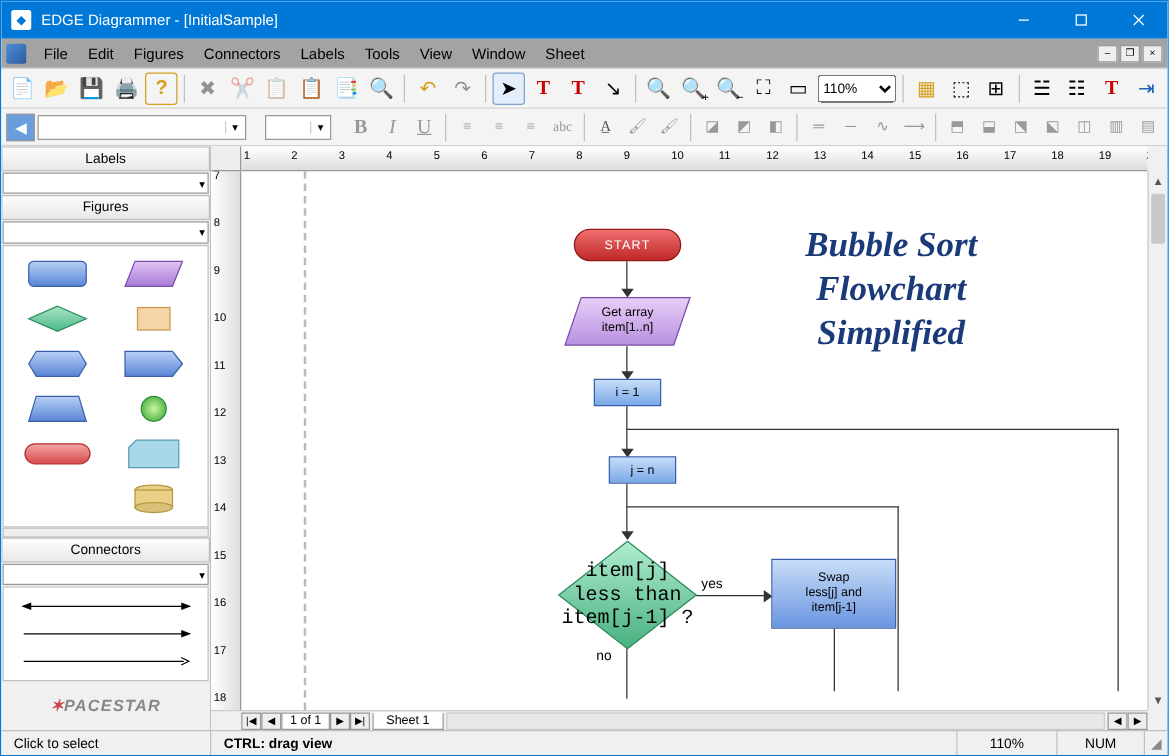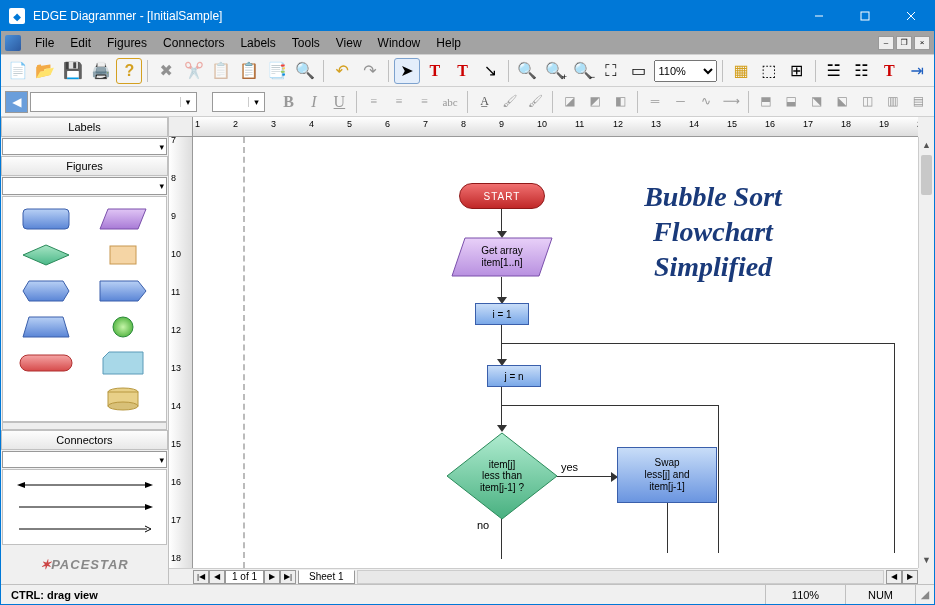--- a/index.html
+++ b/index.html
@@ -82,21 +82,21 @@
 <div class="menubar">
   <div class="app-icon-sm"></div>
   <div class="menu-item">File</div>
   <div class="menu-item">Edit</div>
   <div class="menu-item">Figures</div>
   <div class="menu-item">Connectors</div>
   <div class="menu-item">Labels</div>
   <div class="menu-item">Tools</div>
   <div class="menu-item">View</div>
   <div class="menu-item">Window</div>
-  <div class="menu-item">Help</div>
+  <div class="menu-item">Sheet</div>
   <div class="mdi-controls">
     <div class="mdi-btn">–</div>
     <div class="mdi-btn">❐</div>
     <div class="mdi-btn">×</div>
   </div>
 </div>
 
 <div class="toolbar">
   <div class="tool-btn">📄</div>
   <div class="tool-btn">📂</div>
@@ -461,21 +461,21 @@
       <div class="flow-node" style="left:252px; top:294px; width:114px; height:90px;">
         <svg width="114" height="90" style="position:absolute;left:0;top:0;">
             <polygon points="57,2 112,45 57,88 2,45" fill="url(#dg)" stroke="#2a8a5a"></polygon>
             <defs>
               <linearGradient id="dg" x1="0" y1="0" x2="0" y2="1">
                 <stop offset="0" stop-color="#b0ecd0"></stop>
                 <stop offset="1" stop-color="#48b080"></stop>
               </linearGradient>
             </defs>
           </svg>
-        <div style="position:relative;line-height:1.15;font-size:10px;">
+        <div style="position:relative;line-height:1.15;font-size:16px;font-family:Liberation Mono, monospace;">
             <div>item[j]</div>
             <div>less than</div>
             <div>item[j-1] ?</div>
           </div>
       </div>
 
       <div class="flow-node" style="left:368px; top:324px; font-size:11px;">yes</div>
       <div class="arrow-line" style="left:364px; top:339px; width:56px; height:1px;"></div>
       <div class="arrow-head" style="left:418px; top:335px; border-top:5px solid transparent;border-bottom:5px solid transparent;border-left:7px solid #333;"></div>
 
@@ -507,17 +507,18 @@
       <div class="nav-btn">▶|</div>
       <div class="sheet-tab">Sheet 1</div>
       <div style="flex:1; height:14px; background:#e8e8e8; margin:0 2px; border:1px solid #ccc;"></div>
       <div class="nav-btn">◀</div>
       <div class="nav-btn">▶</div>
     </div>
   </div>
 </div>
 
 <div class="statusbar">
+  <div class="status-cell" style="width:168px;">Click to select</div>
   <div class="status-cell" style="flex:1;font-weight:bold;">CTRL: drag view</div>
   <div class="status-cell" style="width:80px;text-align:center;">110%</div>
   <div class="status-cell" style="width:70px;text-align:center;">NUM</div>
   <div style="width:18px;text-align:center;color:#888;">◢</div>
 </div>
 
 </body></html>

